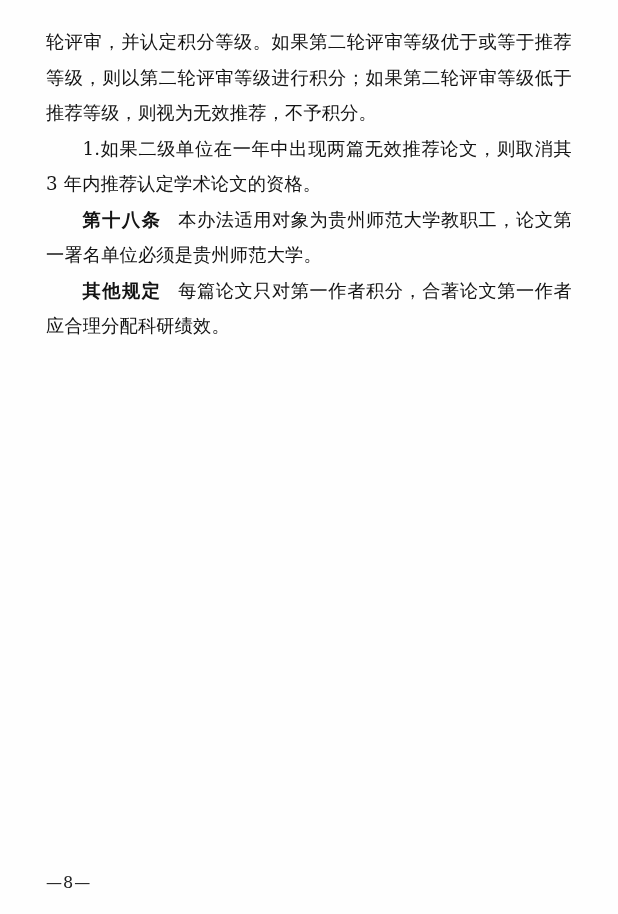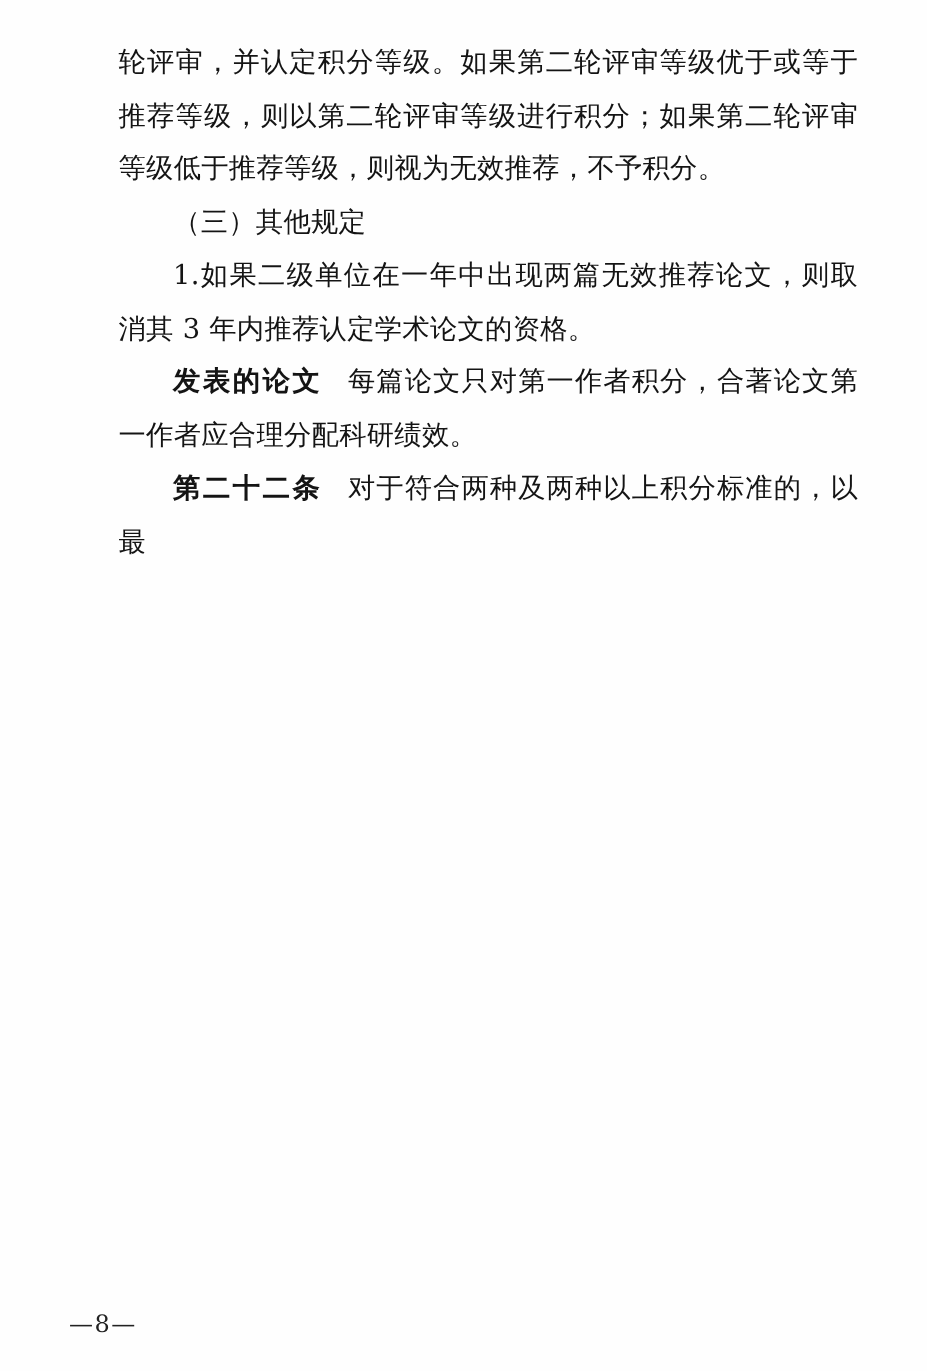--- a/index.html
+++ b/index.html
@@ -31,21 +31,20 @@
     color: #141414;
   }
   p {
     margin: 0;
   }
   .indent {
     text-indent: 2em;
   }
   .para {
     margin-bottom: 0;
-    margin-left: 33px;
   }
   .article-head {
     font-weight: bold;
     letter-spacing: 1.2px;
   }
   .gap {
     display: inline-block;
     width: 0.9em;
   }
   .footer {
@@ -64,37 +63,34 @@
 <body>
 
 <div class="page">
 
   <div class="body-text">
 
     <p class="para">
       <span>轮评审，并认定积分等级。如果第二轮评审等级优于或等于推荐等级，则以第二轮评审等级进行积分；如果第二轮评审等级低于推荐等级，则视为无效推荐，不予积分。</span>
     </p>
 
-    <p class="para indent">
-      <span>（三）其他规定</span>
-    </p>
 
     <p class="para indent">
       <span>1.如果二级单位在一年中出现两篇无效推荐论文，则取消其 3 年内推荐认定学术论文的资格。</span>
     </p>
 
 
+    <p class="para indent block">
+      <span class="article-head">第十八条</span><span class="gap"></span><span>本办法适用对象为贵州师范大学教职工，论文第一署名单位必须是贵州师范大学。</span>
+    </p>
 
     <p class="para indent block">
-      <span class="article-head">发表的论文</span><span class="gap"></span><span>每篇论文只对第一作者积分，合著论文第一作者应合理分配科研绩效。</span>
+      <span class="article-head">其他规定</span><span class="gap"></span><span>每篇论文只对第一作者积分，合著论文第一作者应合理分配科研绩效。</span>
     </p>
 
 
 
-    <p class="para indent block">
-      <span class="article-head">第二十二条</span><span class="gap"></span><span>对于符合两种及两种以上积分标准的，以最</span>
-    </p>
 
   </div>
 
   <div class="footer">—8—</div>
 
 </div>
 
 </body></html>

